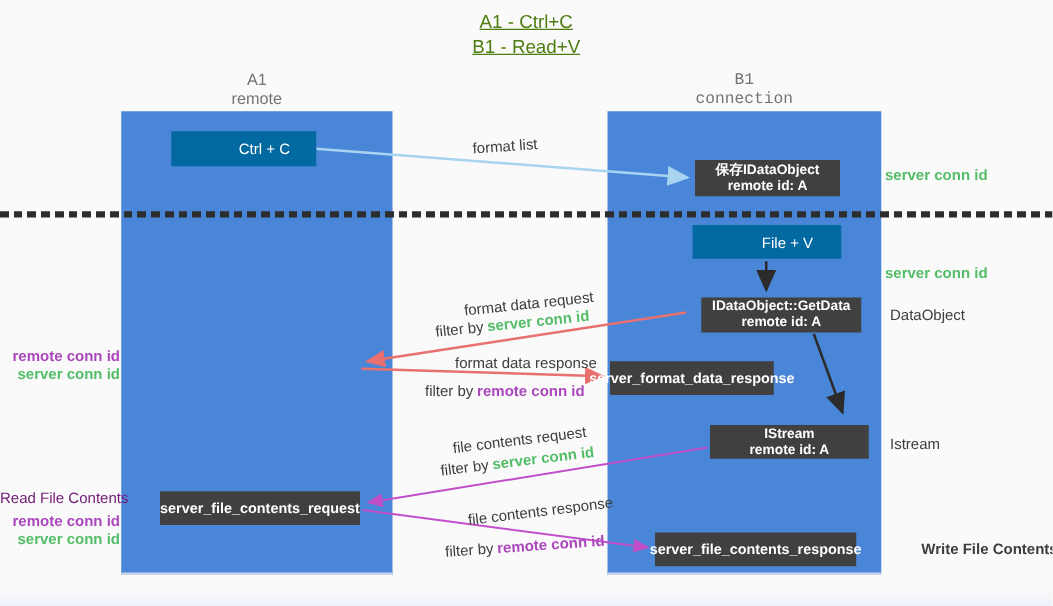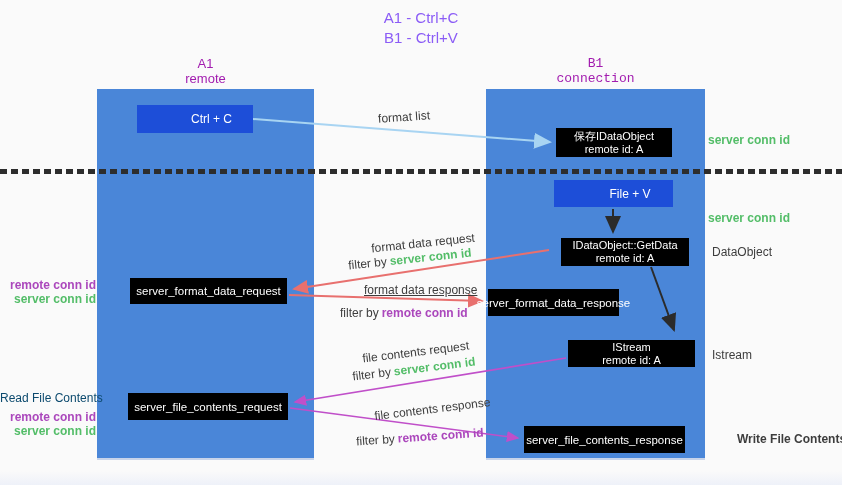--- a/index.html
+++ b/index.html
@@ -7,26 +7,27 @@
   body {
     font-family: "Liberation Sans", sans-serif;
     background: #fafafa;
     position: relative;
     overflow: hidden;
   }
   #canvas { position: absolute; inset: 0; width: 842px; height: 485px; }
 
   .title {
     position: absolute; top: 8px; left: 0; width: 842px;
-    text-align: center; color: #8b5cf6; font-size: 15px; line-height: 20px;
+    text-align: center; color: #4d7c0f; font-size: 15px; line-height: 20px;
     z-index: 5;
+    text-decoration: underline;
   }
   .col-header {
     position: absolute; top: 56px; text-align: center;
-    color: #a21caf; font-size: 13px; line-height: 15px; z-index: 5;
+    color: #737373; font-size: 13px; line-height: 15px; z-index: 5;
   }
   .col-header.left  { left: 97px;  width: 217px; }
   .col-header.right { left: 486px; width: 219px; font-family: Liberation Mono, monospace; }
 
   .machine-rect {
     position: absolute; top: 89px; height: 371px;
     background: #4a86d8; border-bottom: 2px solid #c8d4ea; z-index: 1;
   }
   .machine-rect.left  { left: 97px;  width: 217px; }
   .machine-rect.right { left: 486px; width: 219px; }
@@ -37,22 +38,22 @@
     z-index: 3;
   }
 
   svg.arrows { position: absolute; inset: 0; z-index: 2; pointer-events: none; }
 
   .node {
     position: absolute; z-index: 4;
     display: flex; flex-direction: column; align-items: center; justify-content: center;
     color: #ffffff; text-align: center;
   }
-  .node.green  { background: #1d4ed8; padding-left: 33px; }
-  .node.orange { background: #000000; }
+  .node.green  { background: #0369a1; padding-left: 33px; }
+  .node.orange { background: #404040; font-weight: bold; }
   .node .l1, .node .l2 { line-height: 13px; font-size: 11px; }
   .node.single { font-size: 12px; }
 
   #ctrl-c   { left: 137px; top: 105px; width: 116px; height: 28px; }
   #save-obj { left: 556px; top: 128px; width: 116px; height: 29px; }
   #ctrl-v   { left: 554px; top: 180px; width: 119px; height: 27px; }
   #getdata  { left: 549px; top: 238px; width: 128px; height: 28px; margin-left: 12px; }
   #fmt-req  { left: 130px; top: 278px; width: 157px; height: 26px; font-size: 11.5px; }
   #fmt-resp { left: 488px; top: 289px; width: 131px; height: 27px; font-size: 11.5px; }
   #istream  { left: 568px; top: 340px; width: 127px; height: 27px; }
@@ -66,37 +67,37 @@
   .lbl.rot4 { transform: rotate(-4deg); }
   .lbl.rot6 { transform: rotate(-6deg); }
   .lbl.rot7 { transform: rotate(-7deg); }
 
   .side-left {
     position: absolute; left: 0; width: 96px; z-index: 5;
     text-align: right; font-size: 12px; line-height: 14px; white-space: nowrap;
   }
   .side-left .purple { color: #ab47bc; font-weight: bold; }
   .side-left .green  { color: #53bd68; font-weight: bold; }
-  .side-left .dark   { color: #0c4a6e; }
+  .side-left .dark   { color: #701a75; }
 
   .bottom-fade {
     position: absolute; left: 0; bottom: 0; width: 842px; height: 14px;
     background: linear-gradient(#fafafa, #eef1f9); z-index: 0;
   }
 </style>
 </head>
 <body>
 
 <div id="canvas">
 
   <div class="bottom-fade"></div>
 
   <div class="title">
     <div>A1 - Ctrl+C</div>
-    <div>B1 - Ctrl+V</div>
+    <div>B1 - Read+V</div>
   </div>
 
   <div class="col-header left">
     <div>A1</div>
     <div>remote</div>
   </div>
   <div class="col-header right">
     <div>B1</div>
     <div>connection</div>
   </div>
@@ -141,23 +142,20 @@
 
   <div class="node green single" id="ctrl-v">
     <span>File + V</span>
   </div>
 
   <div class="node orange" id="getdata">
     <div class="l1">IDataObject::GetData</div>
     <div class="l2">remote id: A</div>
   </div>
 
-  <div class="node orange single" id="fmt-req">
-    <span>server_format_data_request</span>
-  </div>
 
   <div class="node orange single" id="fmt-resp">
     <span>server_format_data_response</span>
   </div>
 
   <div class="node orange" id="istream">
     <div class="l1">IStream</div>
     <div class="l2">remote id: A</div>
   </div>
 
@@ -169,21 +167,21 @@
     <span>server_file_contents_response</span>
   </div>
 
   <div class="lbl rot4" style="left:378px; top:110px;">format list</div>
 
   <div class="lbl rot6" style="left:371px; top:236px;">format data request</div>
   <div class="lbl rot6" style="left:348px; top:252px;">
     <span>filter by</span><span class="green-part">server conn id</span>
   </div>
 
-  <div class="lbl" style="left:364px; top:283px;text-decoration:underline;">format data response</div>
+  <div class="lbl" style="left:364px; top:283px;">format data response</div>
   <div class="lbl" style="left:340px; top:306px;">
     <span>filter by</span><span class="purple-part">remote conn id</span>
   </div>
 
   <div class="lbl rot7" style="left:362px; top:345px;">file contents request</div>
   <div class="lbl rot7" style="left:352px; top:362px;">
     <span>filter by</span><span class="green-part">server conn id</span>
   </div>
 
   <div class="lbl rot7" style="left:374px; top:402px;">file contents response</div>

